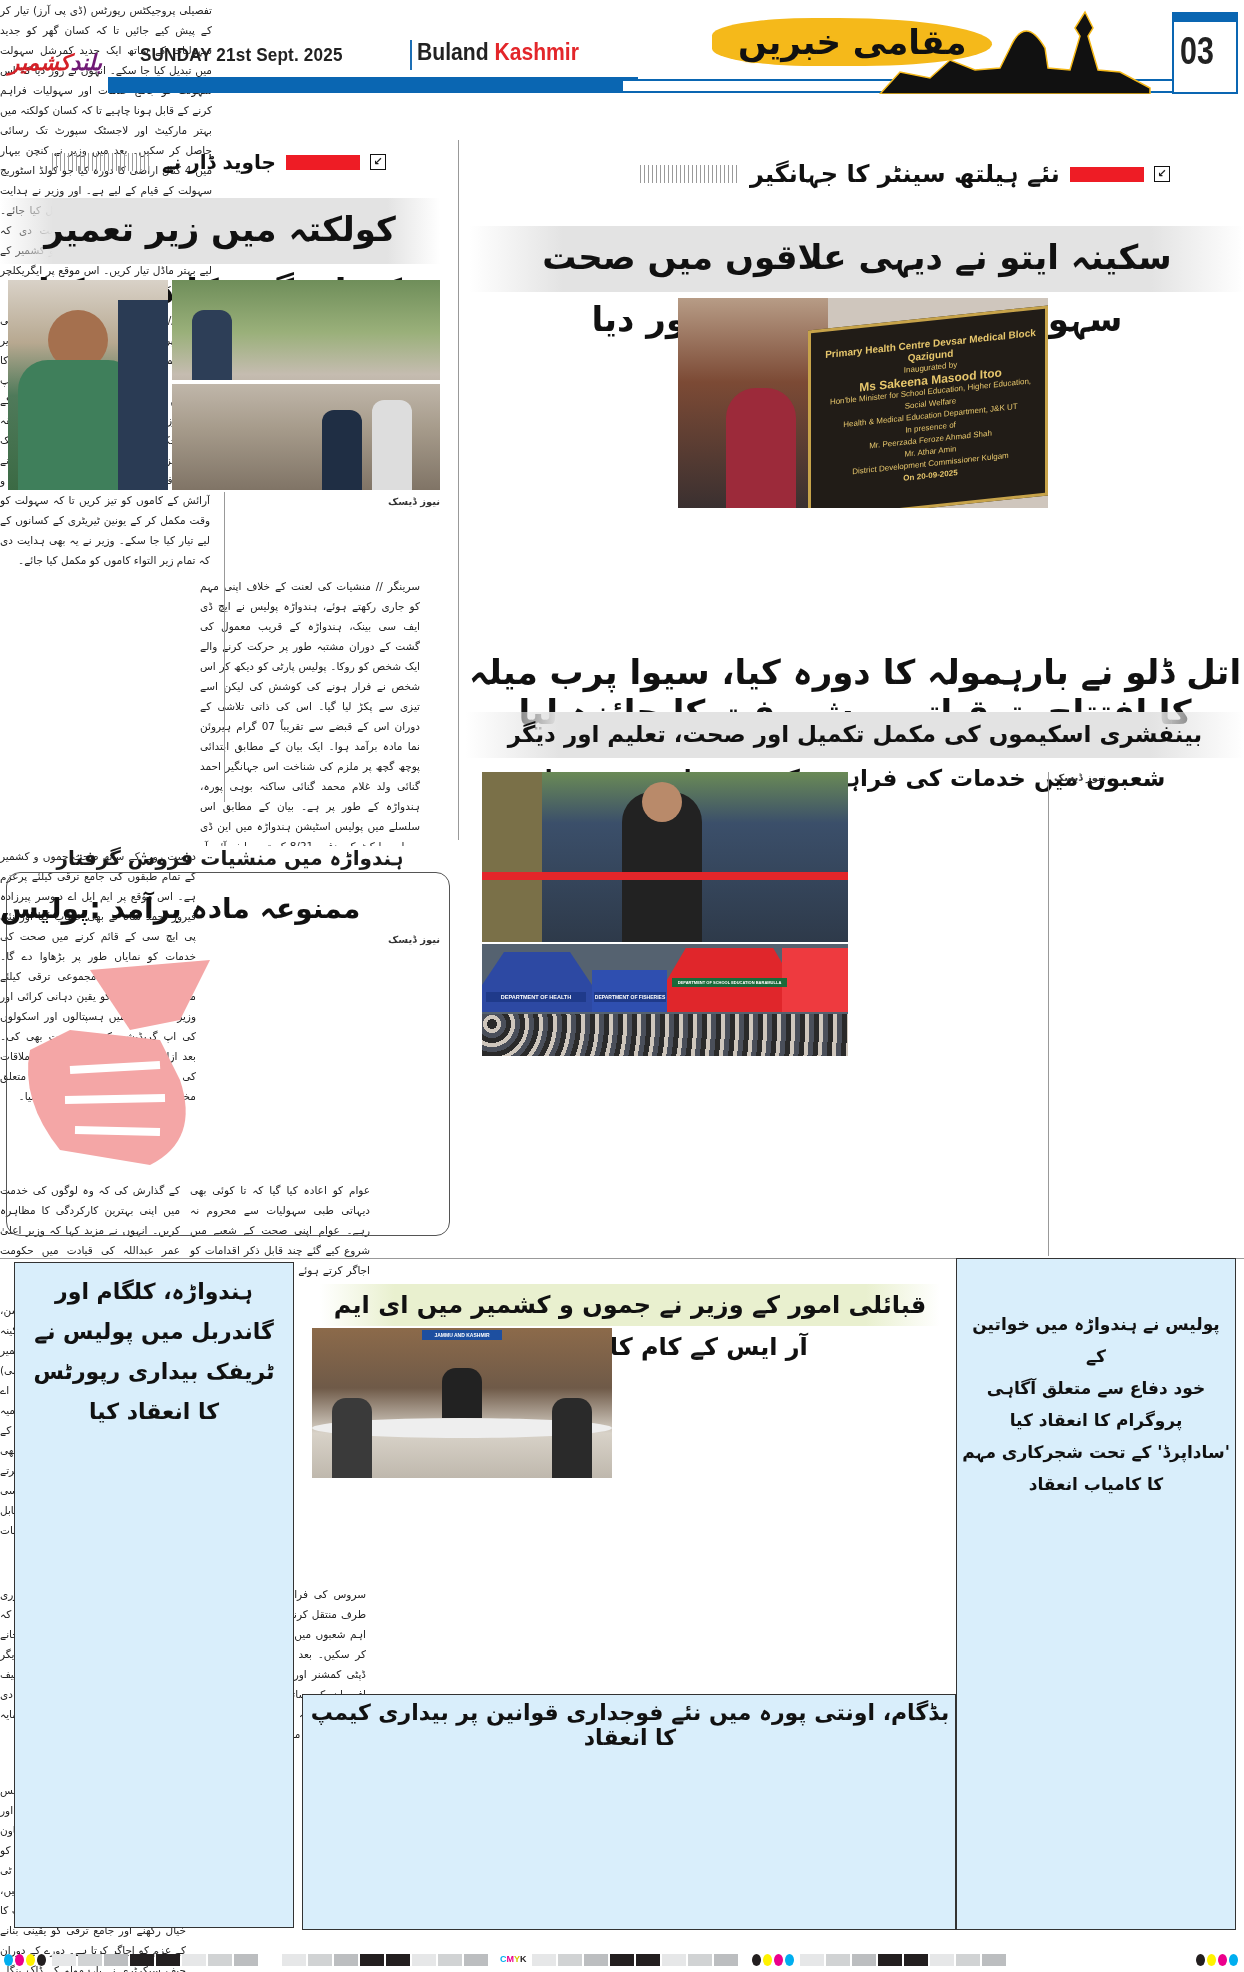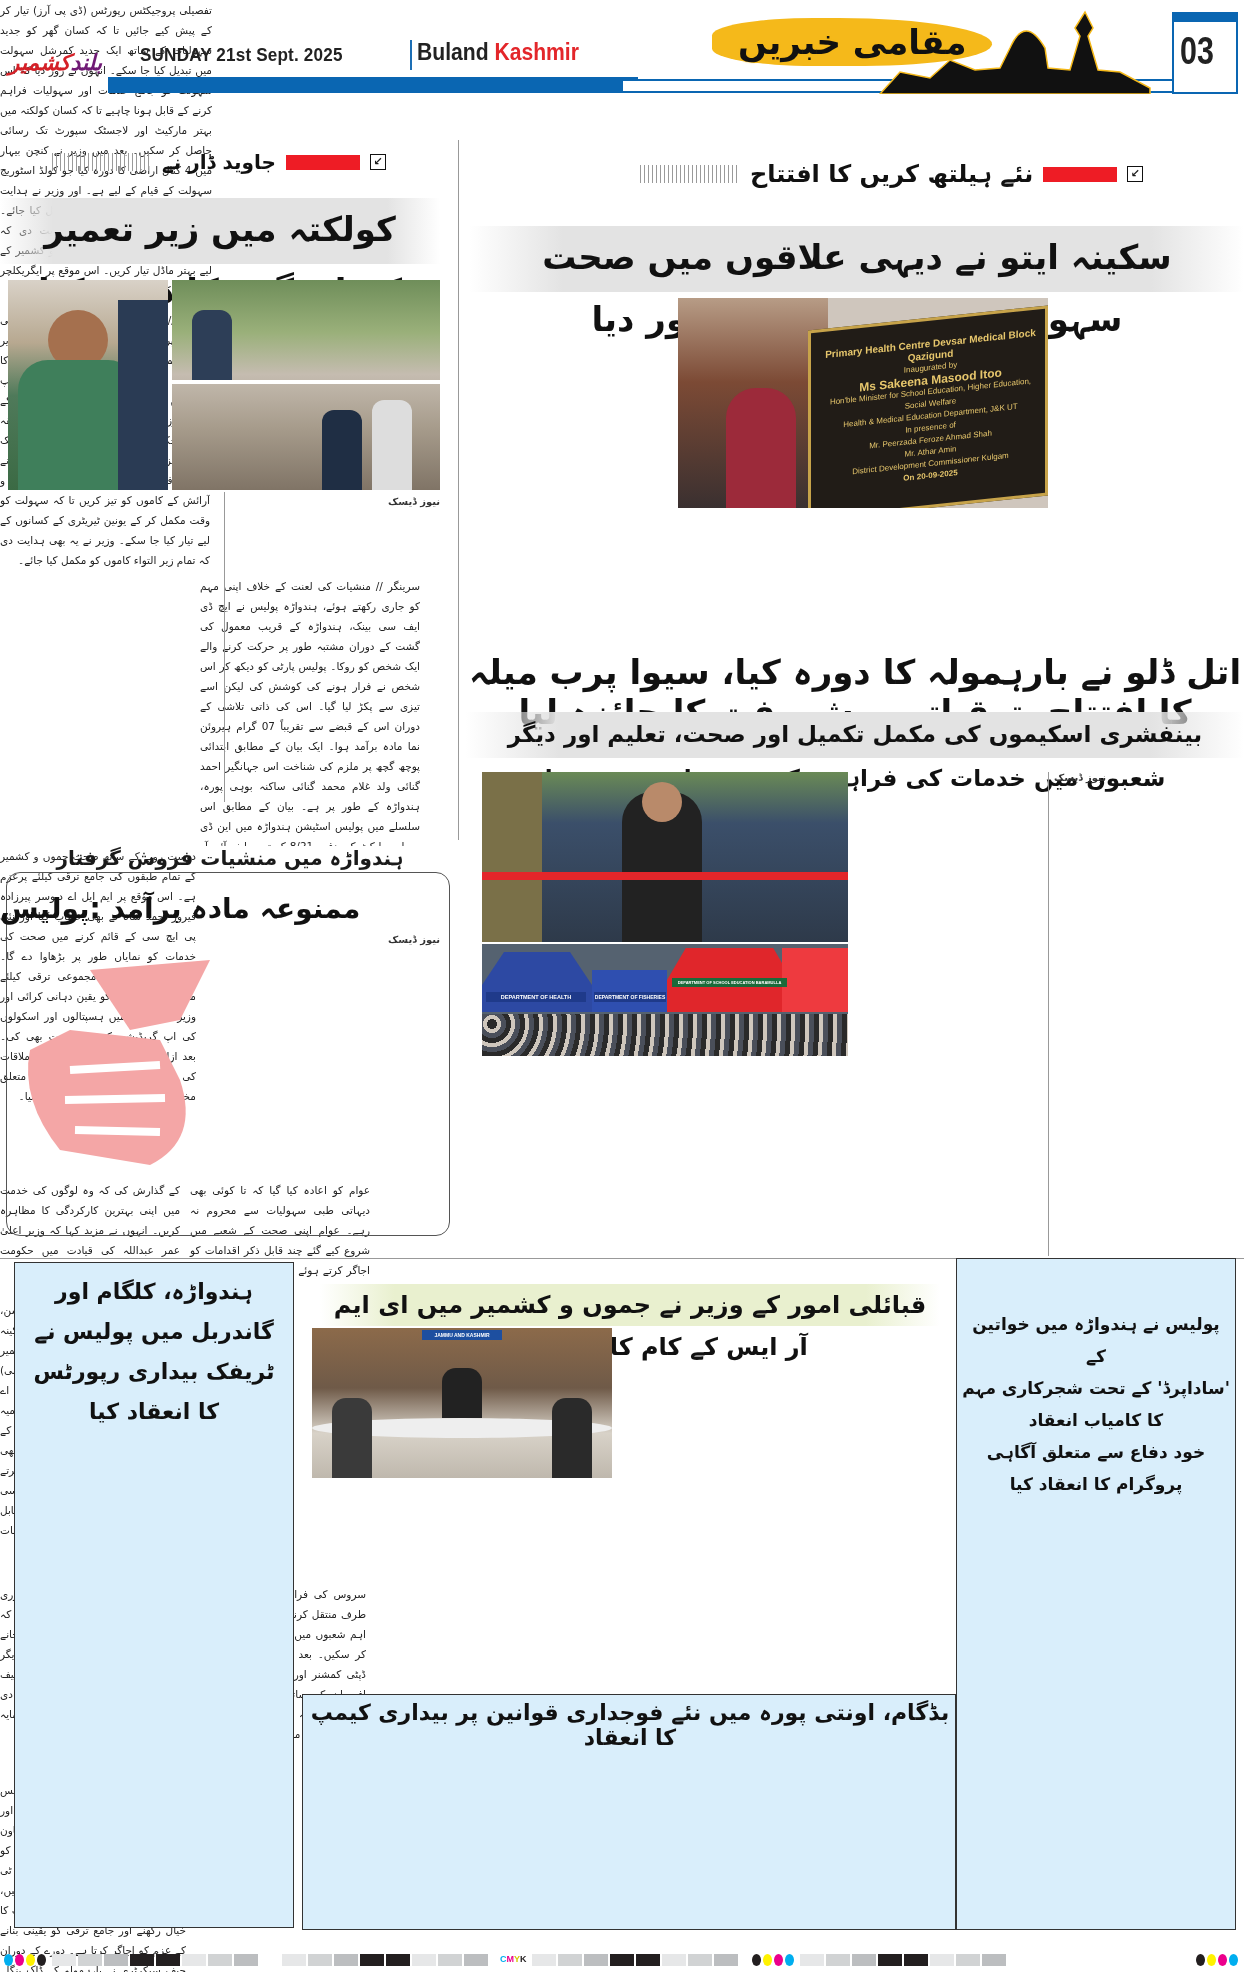--- a/index.html
+++ b/index.html
@@ -97,21 +97,21 @@
 <svg style="position:absolute; left:10px; top:960px; width:220px; height:210px;" viewBox="0 0 220 210">
   <path d="M80 10 L200 0 L170 60 L120 70 Z" fill="#f4a6a6"></path>
   <path d="M20 90 Q10 140 50 190 L140 205 Q190 180 170 120 L150 80 L60 70 Z" fill="#f4a6a6"></path>
   <path d="M60 110 L150 105 M55 140 L155 138 M65 170 L150 172" stroke="#fff" stroke-width="8"></path>
 </svg>
 <div class="urdu" style="position:absolute; left:230px; top:934px; width:210px; text-align:right; font-size:10px; font-weight:bold; color:#333;">نیوز ڈیسک</div>
 <div class="col-text" style="left:20px; top:956px; width:420px; height:270px; padding-left:200px;">سرینگر // منشیات کی لعنت کے خلاف اپنی مہم کو جاری رکھتے ہوئے، ہندواڑہ پولیس نے ایچ ڈی ایف سی بینک، ہندواڑہ کے قریب معمول کی گشت کے دوران مشتبہ طور پر حرکت کرنے والے ایک شخص کو روکا۔ پولیس پارٹی کو دیکھ کر اس شخص نے فرار ہونے کی کوشش کی لیکن اسے تیزی سے پکڑ لیا گیا۔ اس کی ذاتی تلاشی کے دوران اس کے قبضے سے تقریباً 07 گرام ہیروئن نما مادہ برآمد ہوا۔ ایک بیان کے مطابق ابتدائی پوچھ گچھ پر ملزم کی شناخت اس جہانگیر احمد گنائی ولد غلام محمد گنائی ساکنہ بوہی پورہ، ہندواڑہ کے طور پر ہے۔ بیان کے مطابق اس سلسلے میں پولیس اسٹیشن ہندواڑہ میں این ڈی پی ایس ایکٹ کی دفعہ 8/21 کے تحت ایف آئی آر نمبر 215/2025 درج کیا گیا ہے، اور ملزم کو باقاعدہ طور پر گرفتار کر لیا گیا ہے۔</div>
 
 <div class="kicker" style="left:640px; top:160px;">
   <div class="ticks"></div>
-  <div class="kicker-text" style="font-size:24px;">نئے ہیلتھ کریں کا افتتاح</div>
+  <div class="kicker-text" style="font-size:24px;">نئے ہیلتھ سینٹر کا جہانگیر</div>
   <div class="redbar"></div>
   <div class="arrow">↙</div>
 </div>
 <div class="headline" style="left:470px; top:226px; width:774px; height:66px; font-size:34px; line-height:62px;">سکینہ ایتو نے دیہی علاقوں میں صحت سہولیات کی فراہمی پر زور دیا</div>
 
 <div class="divider-v" style="left:458px; top:140px; height:700px;"></div>
 
 <div class="col-text" style="left:478px; top:298px; width:196px; height:334px;">دوست رویے کے ساتھ صحت جموں و کشمیر کے تمام طبقوں کی جامع ترقی کیلئے پرعزم ہے۔ اس موقع پر ایم ایل اے دیوسر پیرزادہ فیروز احمد شاہ نے بھی خطاب کیا اور نئی پی ایچ سی کے قائم کرنے میں صحت کی خدمات کو نمایاں طور پر بڑھاوا دے گا۔ انہوں نے علاقے کی مجموعی ترقی کیلئے مسلسل کوششوں کو یقین دہانی کرائی اور وزیر سے حلقے میں ہسپتالوں اور اسکولوں کی اپ گریڈیشن کی درخواست بھی کی۔ بعد ازاں وزیر نے مقامی لوگوں سے ملاقات کی اور ان کے علاقے کی ترقی سے متعلق مختلف مسائل اور مطالبات کا جائزہ لیا۔</div>
 
 <div class="photo" style="left:678px; top:298px; width:370px; height:210px; background:#cfc6bd;">
@@ -175,22 +175,22 @@
   <div style="position:absolute; left:20px; top:70px; width:40px; height:80px; background:#3a3a3a; border-radius:14px 14px 0 0;"></div>
   <div style="position:absolute; left:240px; top:70px; width:40px; height:80px; background:#2a2a2a; border-radius:14px 14px 0 0;"></div>
 </div>
 
 <div style="position:absolute; left:302px; top:1694px; width:654px; height:236px; background:#d9eefb; border:1px solid #333;"></div>
 <div class="urdu" style="position:absolute; left:310px; top:1700px; width:640px; text-align:center; font-size:22px; font-weight:bold; color:#111;">بڈگام، اونتی پورہ میں نئے فوجداری قوانین پر بیداری کیمپ کا انعقاد</div>
 
 <div style="position:absolute; left:956px; top:1258px; width:280px; height:672px; background:#d9eefb; border:1px solid #333;"></div>
 <div class="urdu" style="position:absolute; left:960px; top:1308px; width:272px; text-align:center; font-size:17px; font-weight:bold; line-height:32px; color:#111;">
   <div>پولیس نے ہندواڑہ میں خواتین کے</div>
+  <div>خود دفاع سے متعلق آگاہی پروگرام کا انعقاد کیا</div>
   <div>'ساداپرڈ' کے تحت شجرکاری مہم کا کامیاب انعقاد</div>
-  <div>خود دفاع سے متعلق آگاہی پروگرام کا انعقاد کیا</div>
 </div>
 
 <div id="colorbar">
     <div class="dot" style="left: 4px; background: rgb(0, 174, 239);"></div>
     <div class="dot" style="left: 15px; background: rgb(236, 0, 140);"></div>
     <div class="dot" style="left: 26px; background: rgb(255, 242, 0);"></div>
     <div class="dot" style="left: 37px; background: rgb(35, 31, 32);"></div>
     <div class="cb" style="left: 52px; width: 24px; background: rgb(230, 231, 232);"></div>
     <div class="cb" style="left: 78px; width: 24px; background: rgb(209, 211, 212);"></div>
     <div class="cb" style="left: 104px; width: 24px; background: rgb(188, 190, 192);"></div>

